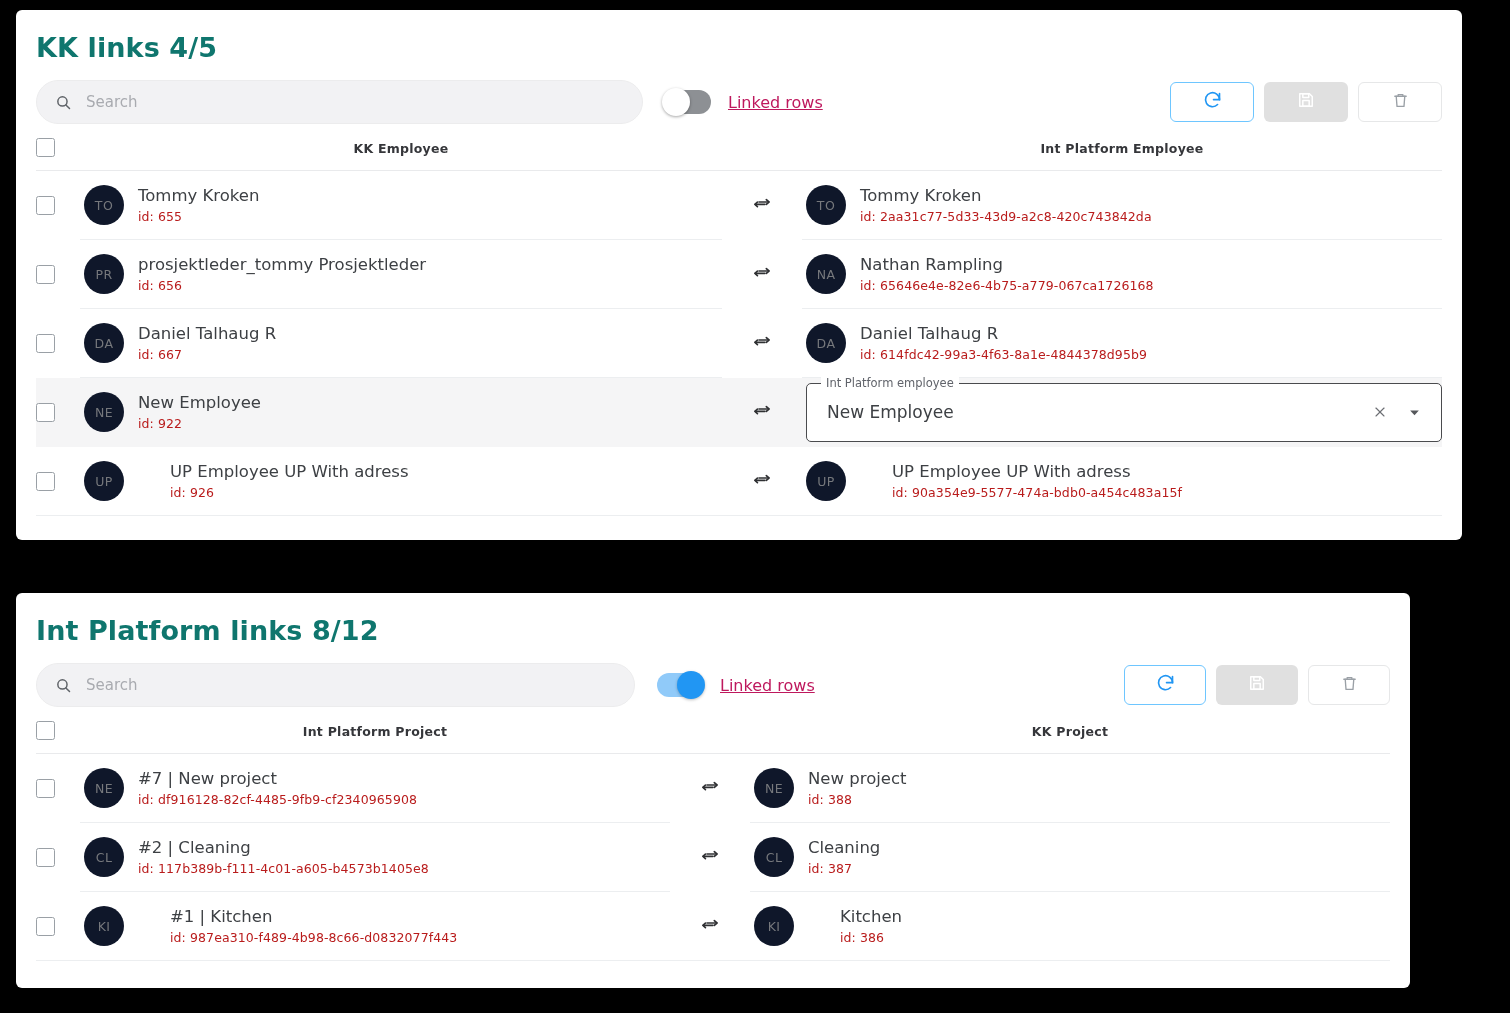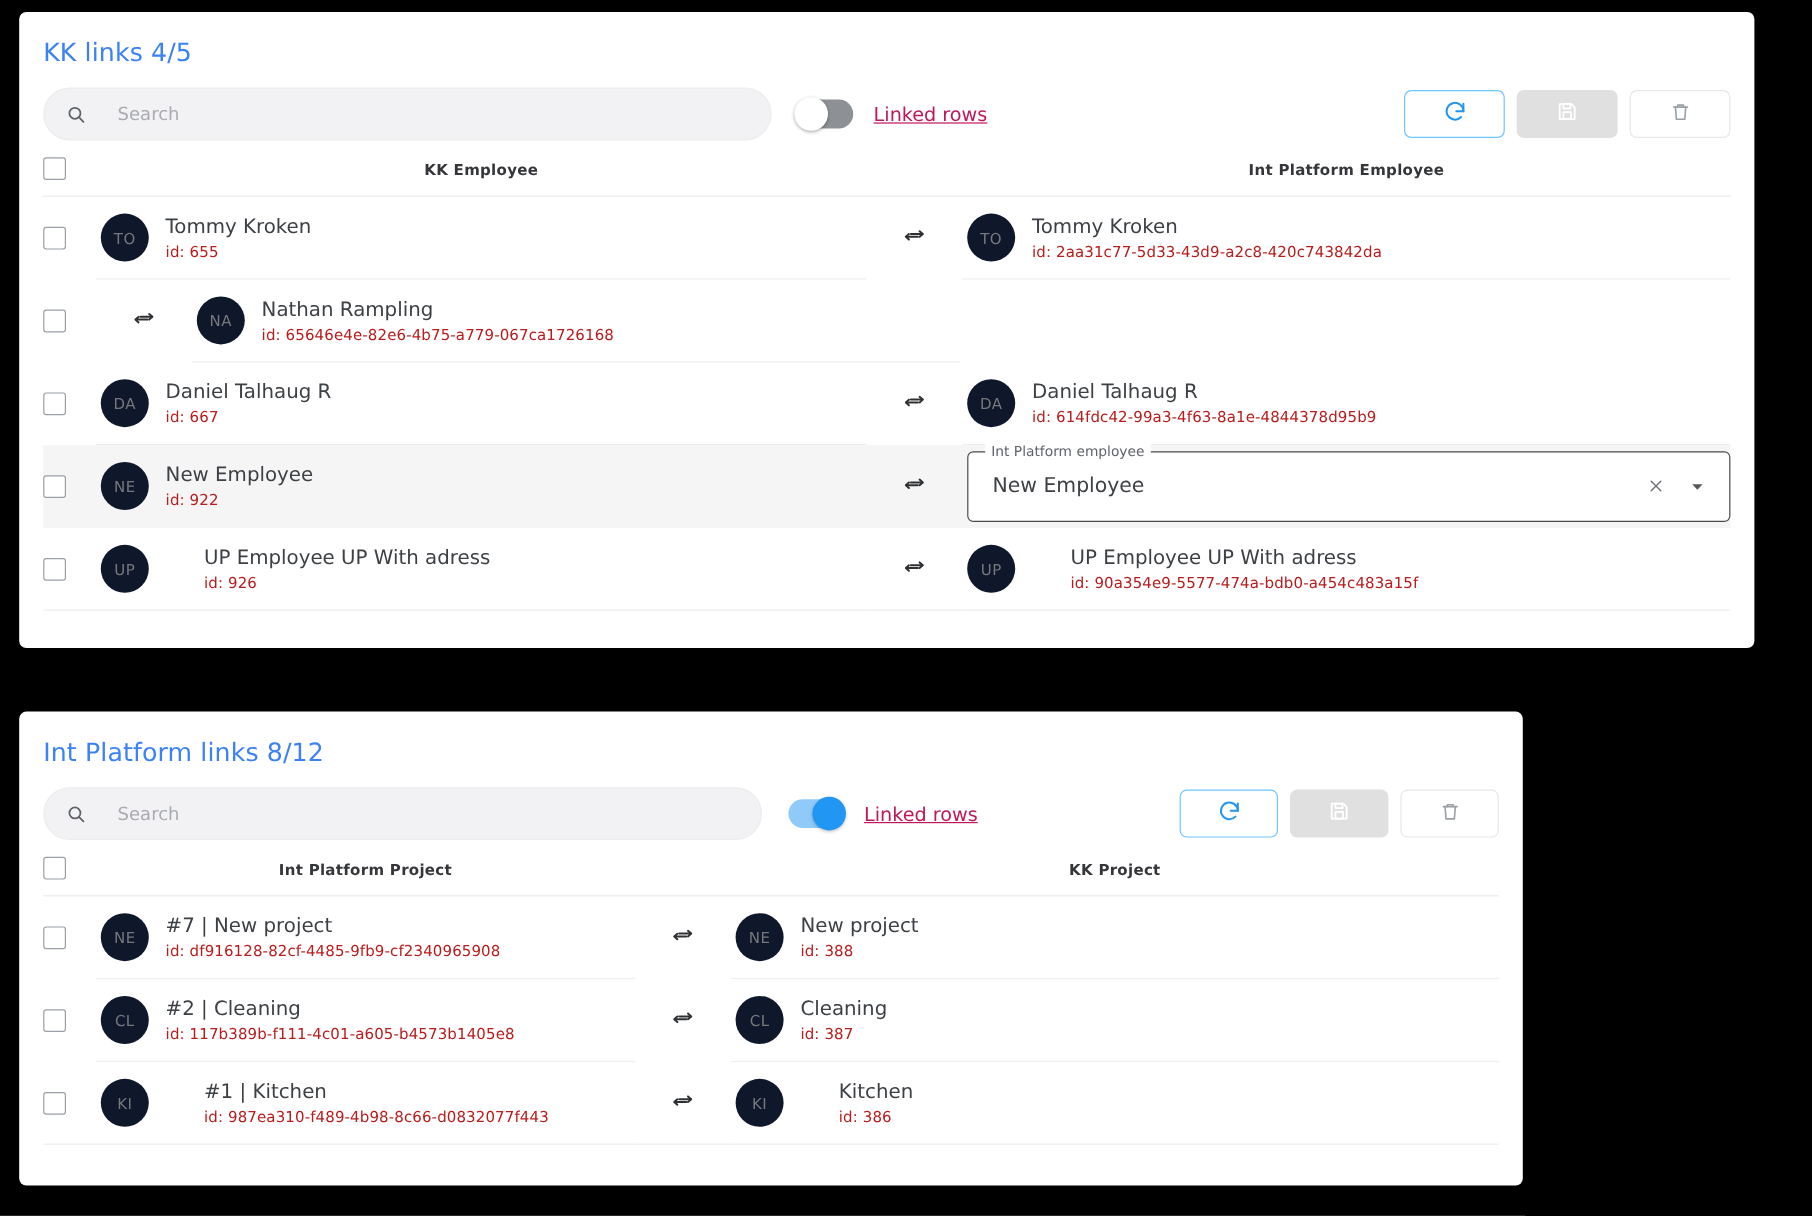--- a/index.html
+++ b/index.html
@@ -12,26 +12,26 @@
   .page { position: relative; width: 1510px; height: 1013px; }
 
   
   .panel {
     position: absolute;
     background: #ffffff;
     border-radius: 6px;
     overflow: hidden;
   }
   #panel-kk   { left: 16px; top: 10px;  width: 1446px; height: 530px; }
-  #panel-int  { left: 16px; top: 593px; width: 1253px; height: 395px; }
+  #panel-int  { left: 16px; top: 593px; width: 1394px; height: 395px; }
 
   .panel-title {
-    font-size: 21px;
-    color: #3b82f6;
-    font-weight: 400;
+    font-size: 27px;
+    color: #0f766e;
+    font-weight: 700;
     padding: 22px 0 0 20px;
     letter-spacing: .1px;
   }
 
   
   .toolbar {
     display: flex;
     align-items: center;
     padding: 16px 20px 0 20px;
     height: 62px;
@@ -40,21 +40,20 @@
     position: relative;
     flex: 0 0 auto;
     width: 607px;
     height: 44px;
     background: #f2f2f4;
     border: 1px solid #ececed;
     border-radius: 22px;
     display: flex;
     align-items: center;
     padding-left: 18px;
-    gap: 12px;
   }
   #panel-int .search-box { width: 599px; }
   .search-icon { width: 17px; height: 17px; flex: 0 0 auto; }
   .search-icon svg { display:block; }
   .search-input {
     border: none; outline: none; background: transparent;
     font-family: "DejaVu Sans", sans-serif;
     font-size: 15px; color: #3c4043;
     margin-left: 14px; width: 84%;
   }
@@ -273,20 +272,27 @@
             <div class="avatar">TO</div>
             <div class="entity">
               <div class="entity-name">Tommy Kroken</div>
               <div class="entity-id">id: 2aa31c77-5d33-43d9-a2c8-420c743842da</div>
             </div>
           </div>
         </div>
         <div class="row">
           <div class="cell check">
             <div class="checkbox"></div>
+          </div>
+          <div class="cell left">
+            <div class="avatar">PR</div>
+            <div class="entity">
+              <div class="entity-name">prosjektleder_tommy Prosjektleder</div>
+              <div class="entity-id">id: 656</div>
+            </div>
           </div>
           <div class="cell mid">
             <span class="swap-icon"><svg viewBox="0 0 24 24" width="20" height="20" fill="none" stroke="#2f3033" stroke-width="2" stroke-linecap="round" stroke-linejoin="round">
                 <polyline points="6.5 8.5 3.5 11.2 6.5 14"></polyline>
                 <line x1="3.9" y1="11.2" x2="15.5" y2="11.2"></line>
                 <polyline points="17.2 5.6 20.4 8.4 17.2 11.2"></polyline>
                 <line x1="20" y1="8.4" x2="8.4" y2="8.4"></line>
               </svg></span>
           </div>
           <div class="cell right">

